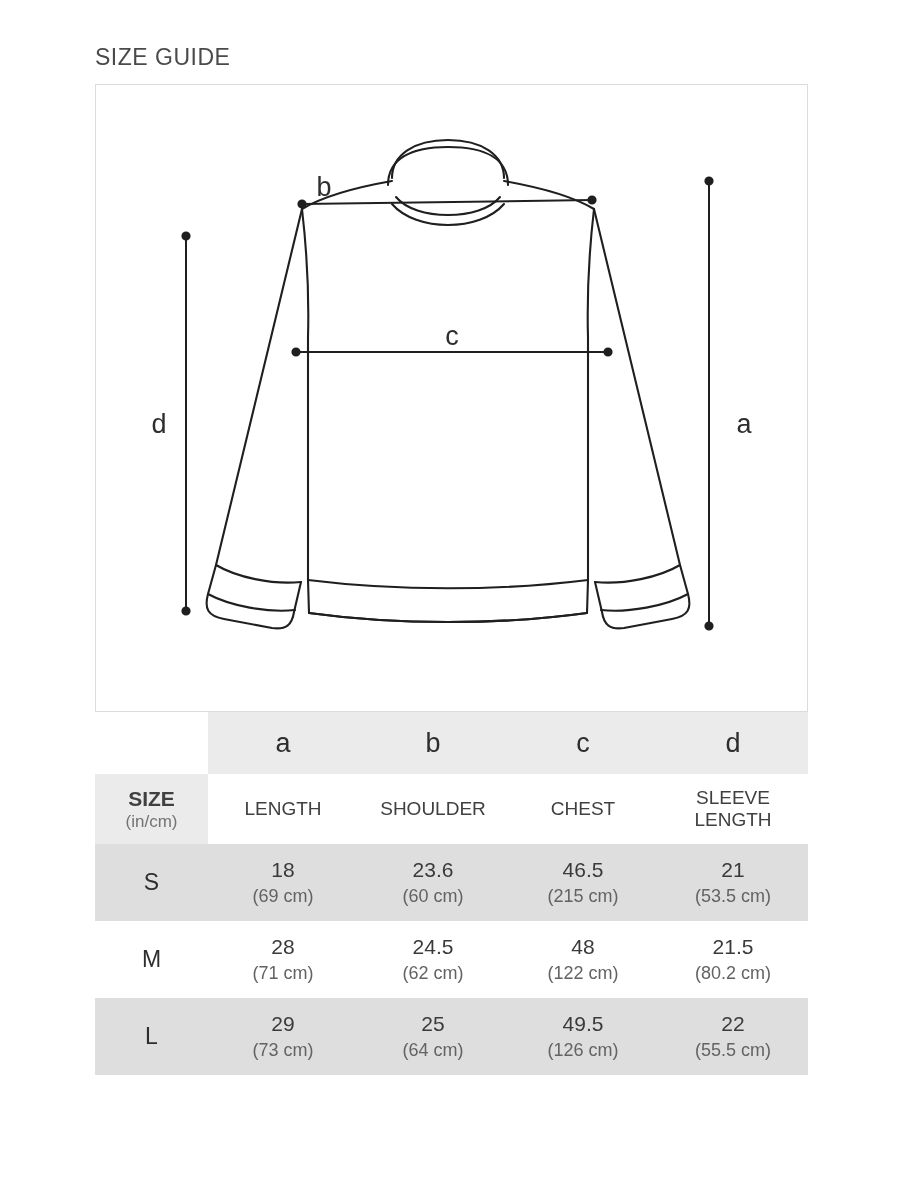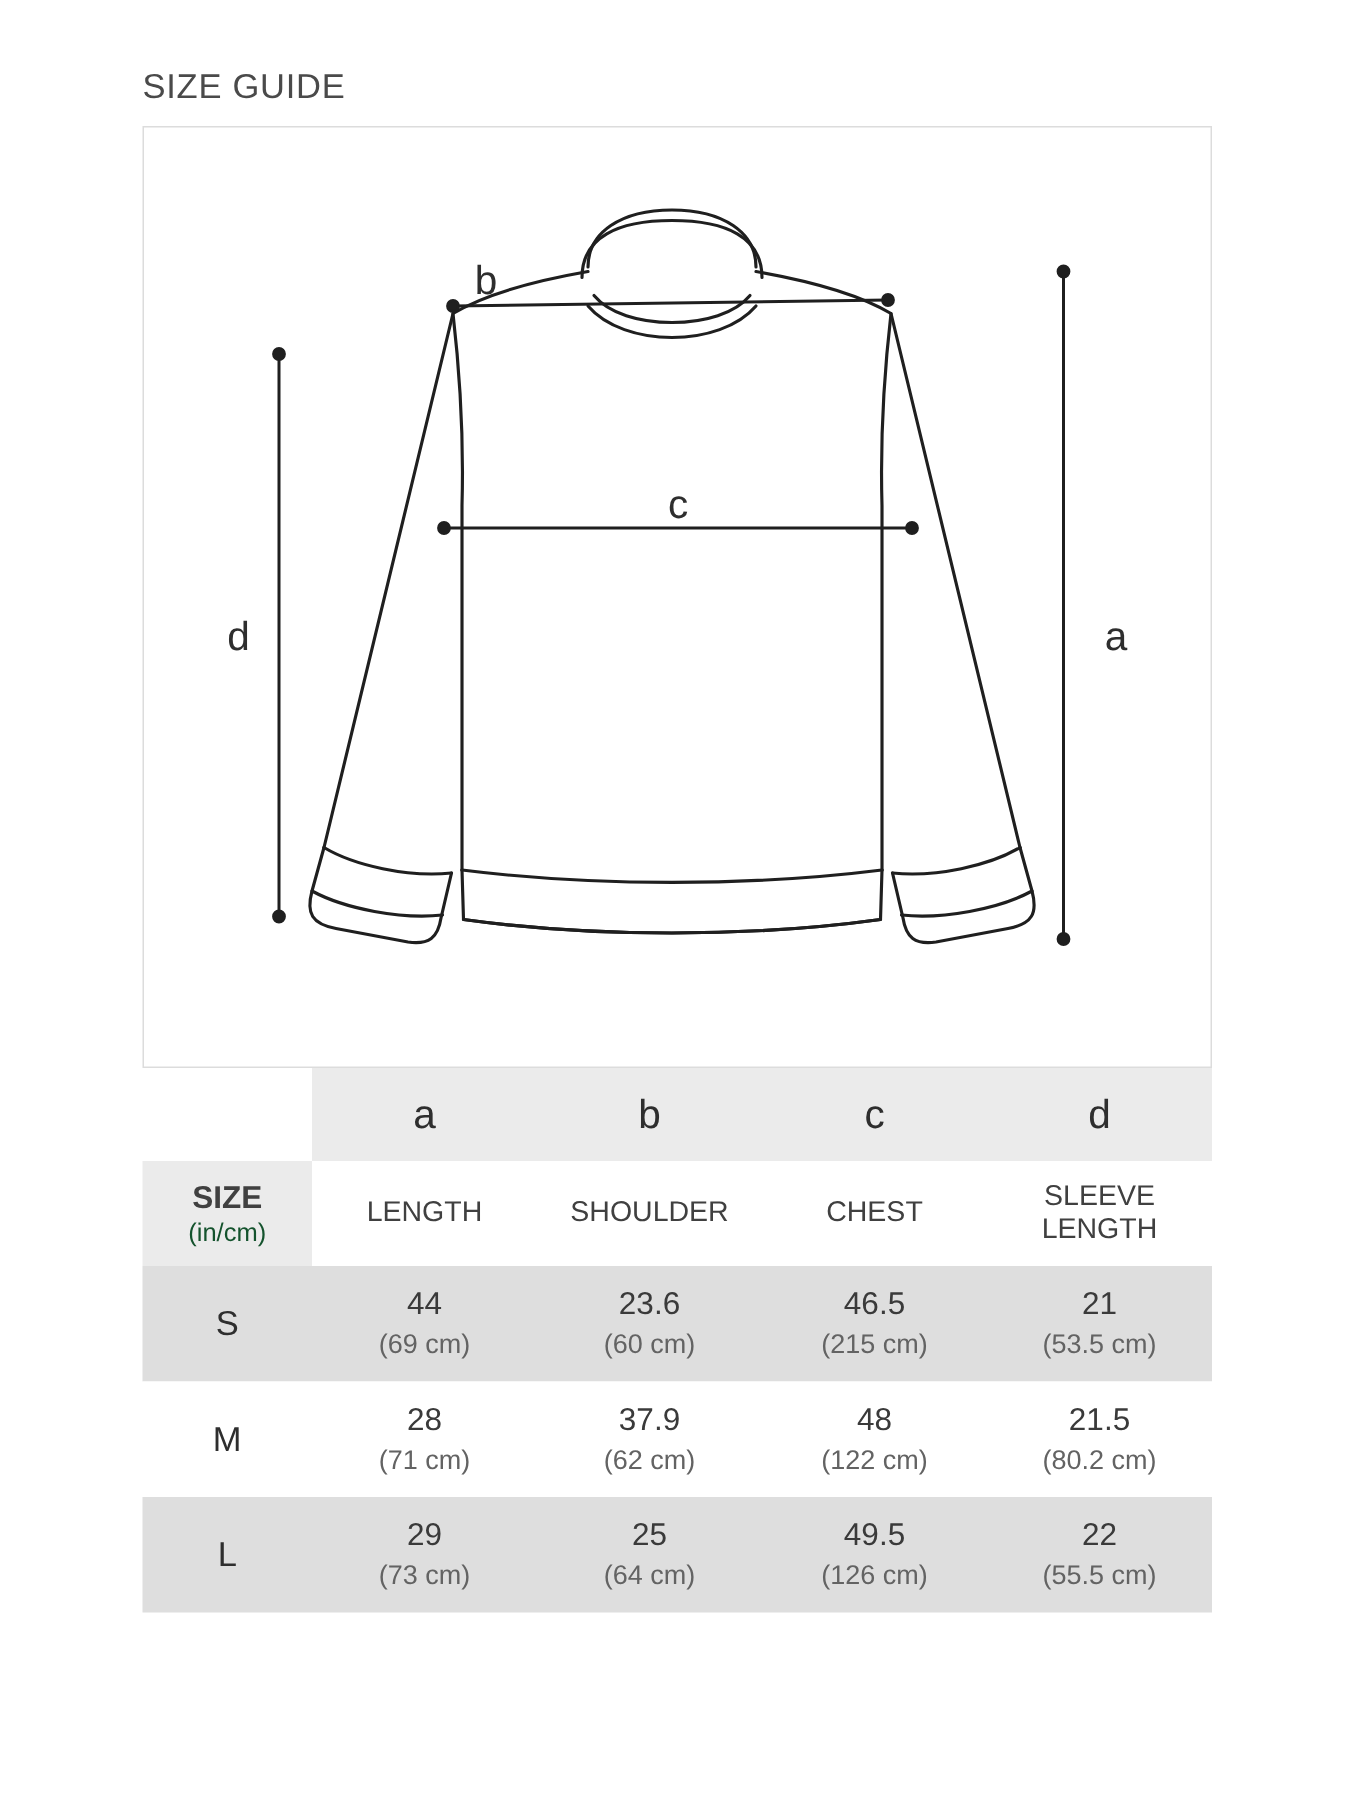--- a/index.html
+++ b/index.html
@@ -82,21 +82,21 @@
   }
   .row-head td.size-cell {
     background: #ebebeb;
     font-weight: bold;
     font-size: 21px;
   }
   .row-head td.size-cell .sub {
     display: block;
     font-weight: normal;
     font-size: 17px;
-    color: #14532d;
+    color: #737373;
     margin-top: 1px;
   }
   .data-row td {
     height: 77px;
     font-size: 21px;
     color: #3a3a3a;
     line-height: 1.25;
   }
   .data-row td .cm {
     display: block;
@@ -200,21 +200,21 @@
         </td>
         <td>LENGTH</td>
         <td>SHOULDER</td>
         <td>CHEST</td>
         <td>SLEEVE LENGTH</td>
       </tr>
 
       <tr class="data-row shaded">
         <td class="size-label">S</td>
         <td>
-          <span>44</span>
+          <span>18</span>
           <span class="cm">(69 cm)</span>
         </td>
         <td>
           <span>23.6</span>
           <span class="cm">(60 cm)</span>
         </td>
         <td>
           <span>46.5</span>
           <span class="cm">(215 cm)</span>
         </td>
@@ -224,21 +224,21 @@
         </td>
       </tr>
 
       <tr class="data-row plain">
         <td class="size-label">M</td>
         <td>
           <span>28</span>
           <span class="cm">(71 cm)</span>
         </td>
         <td>
-          <span>37.9</span>
+          <span>24.5</span>
           <span class="cm">(62 cm)</span>
         </td>
         <td>
           <span>48</span>
           <span class="cm">(122 cm)</span>
         </td>
         <td>
           <span>21.5</span>
           <span class="cm">(80.2 cm)</span>
         </td>

